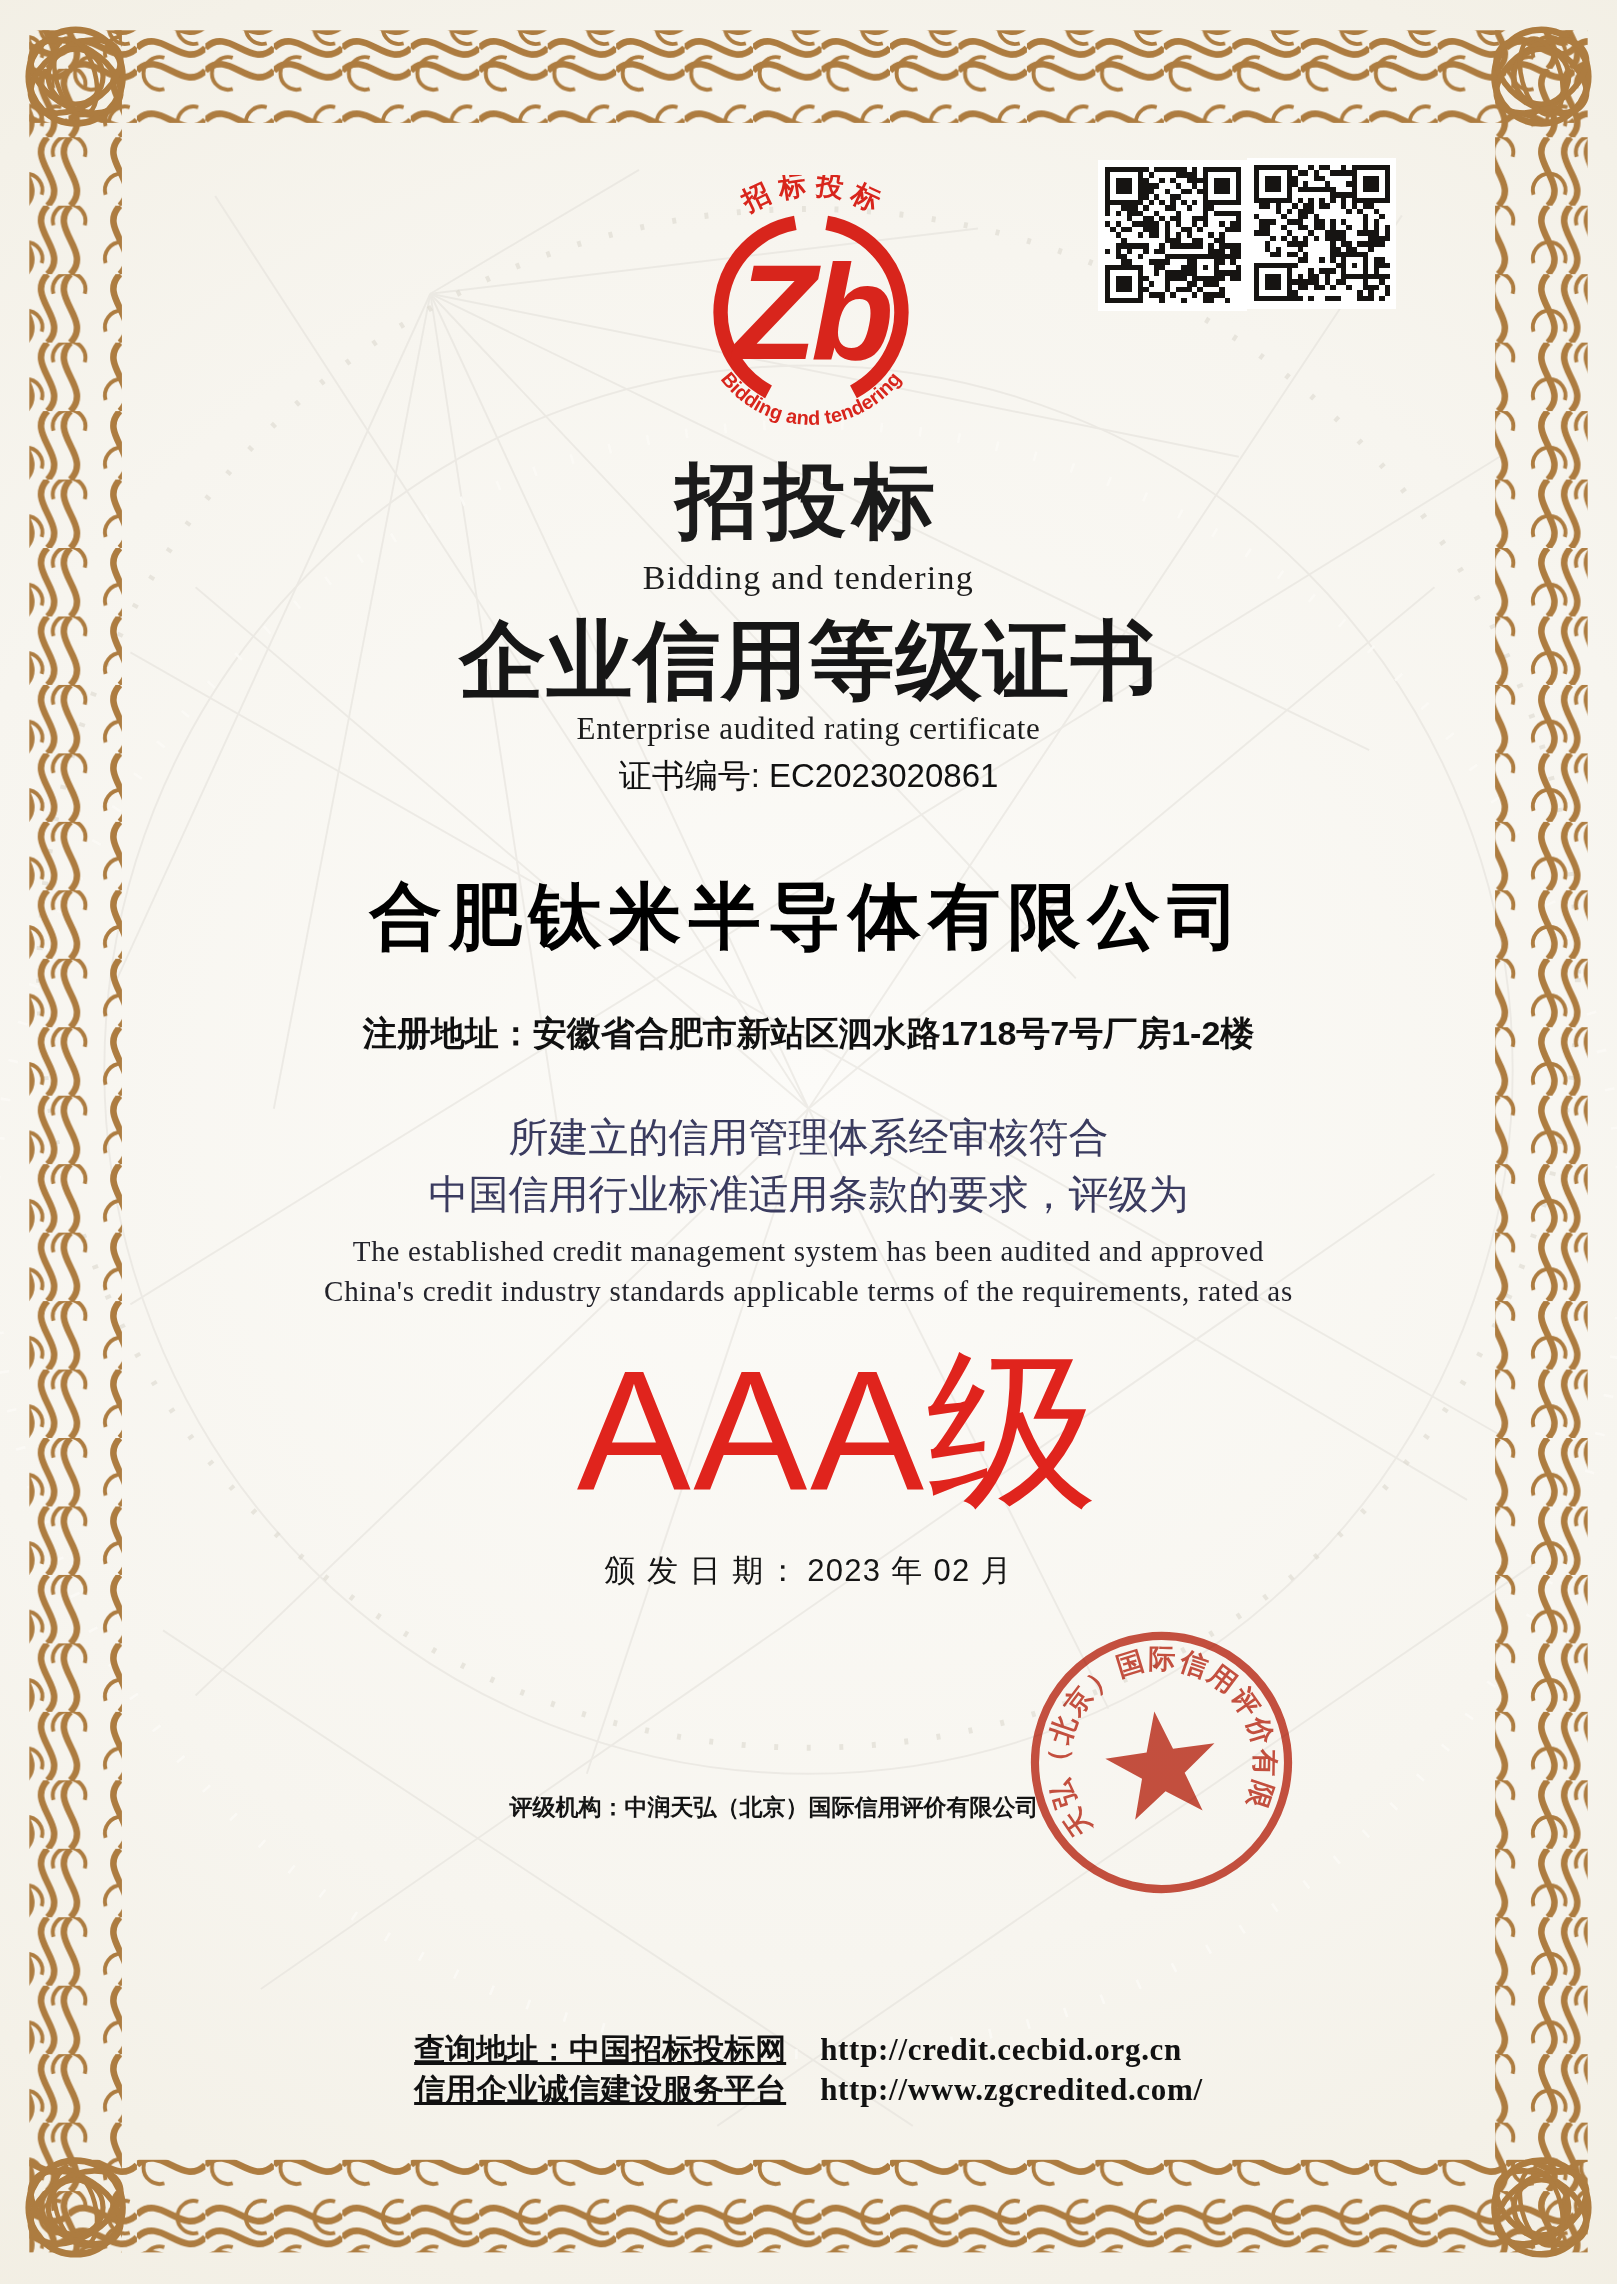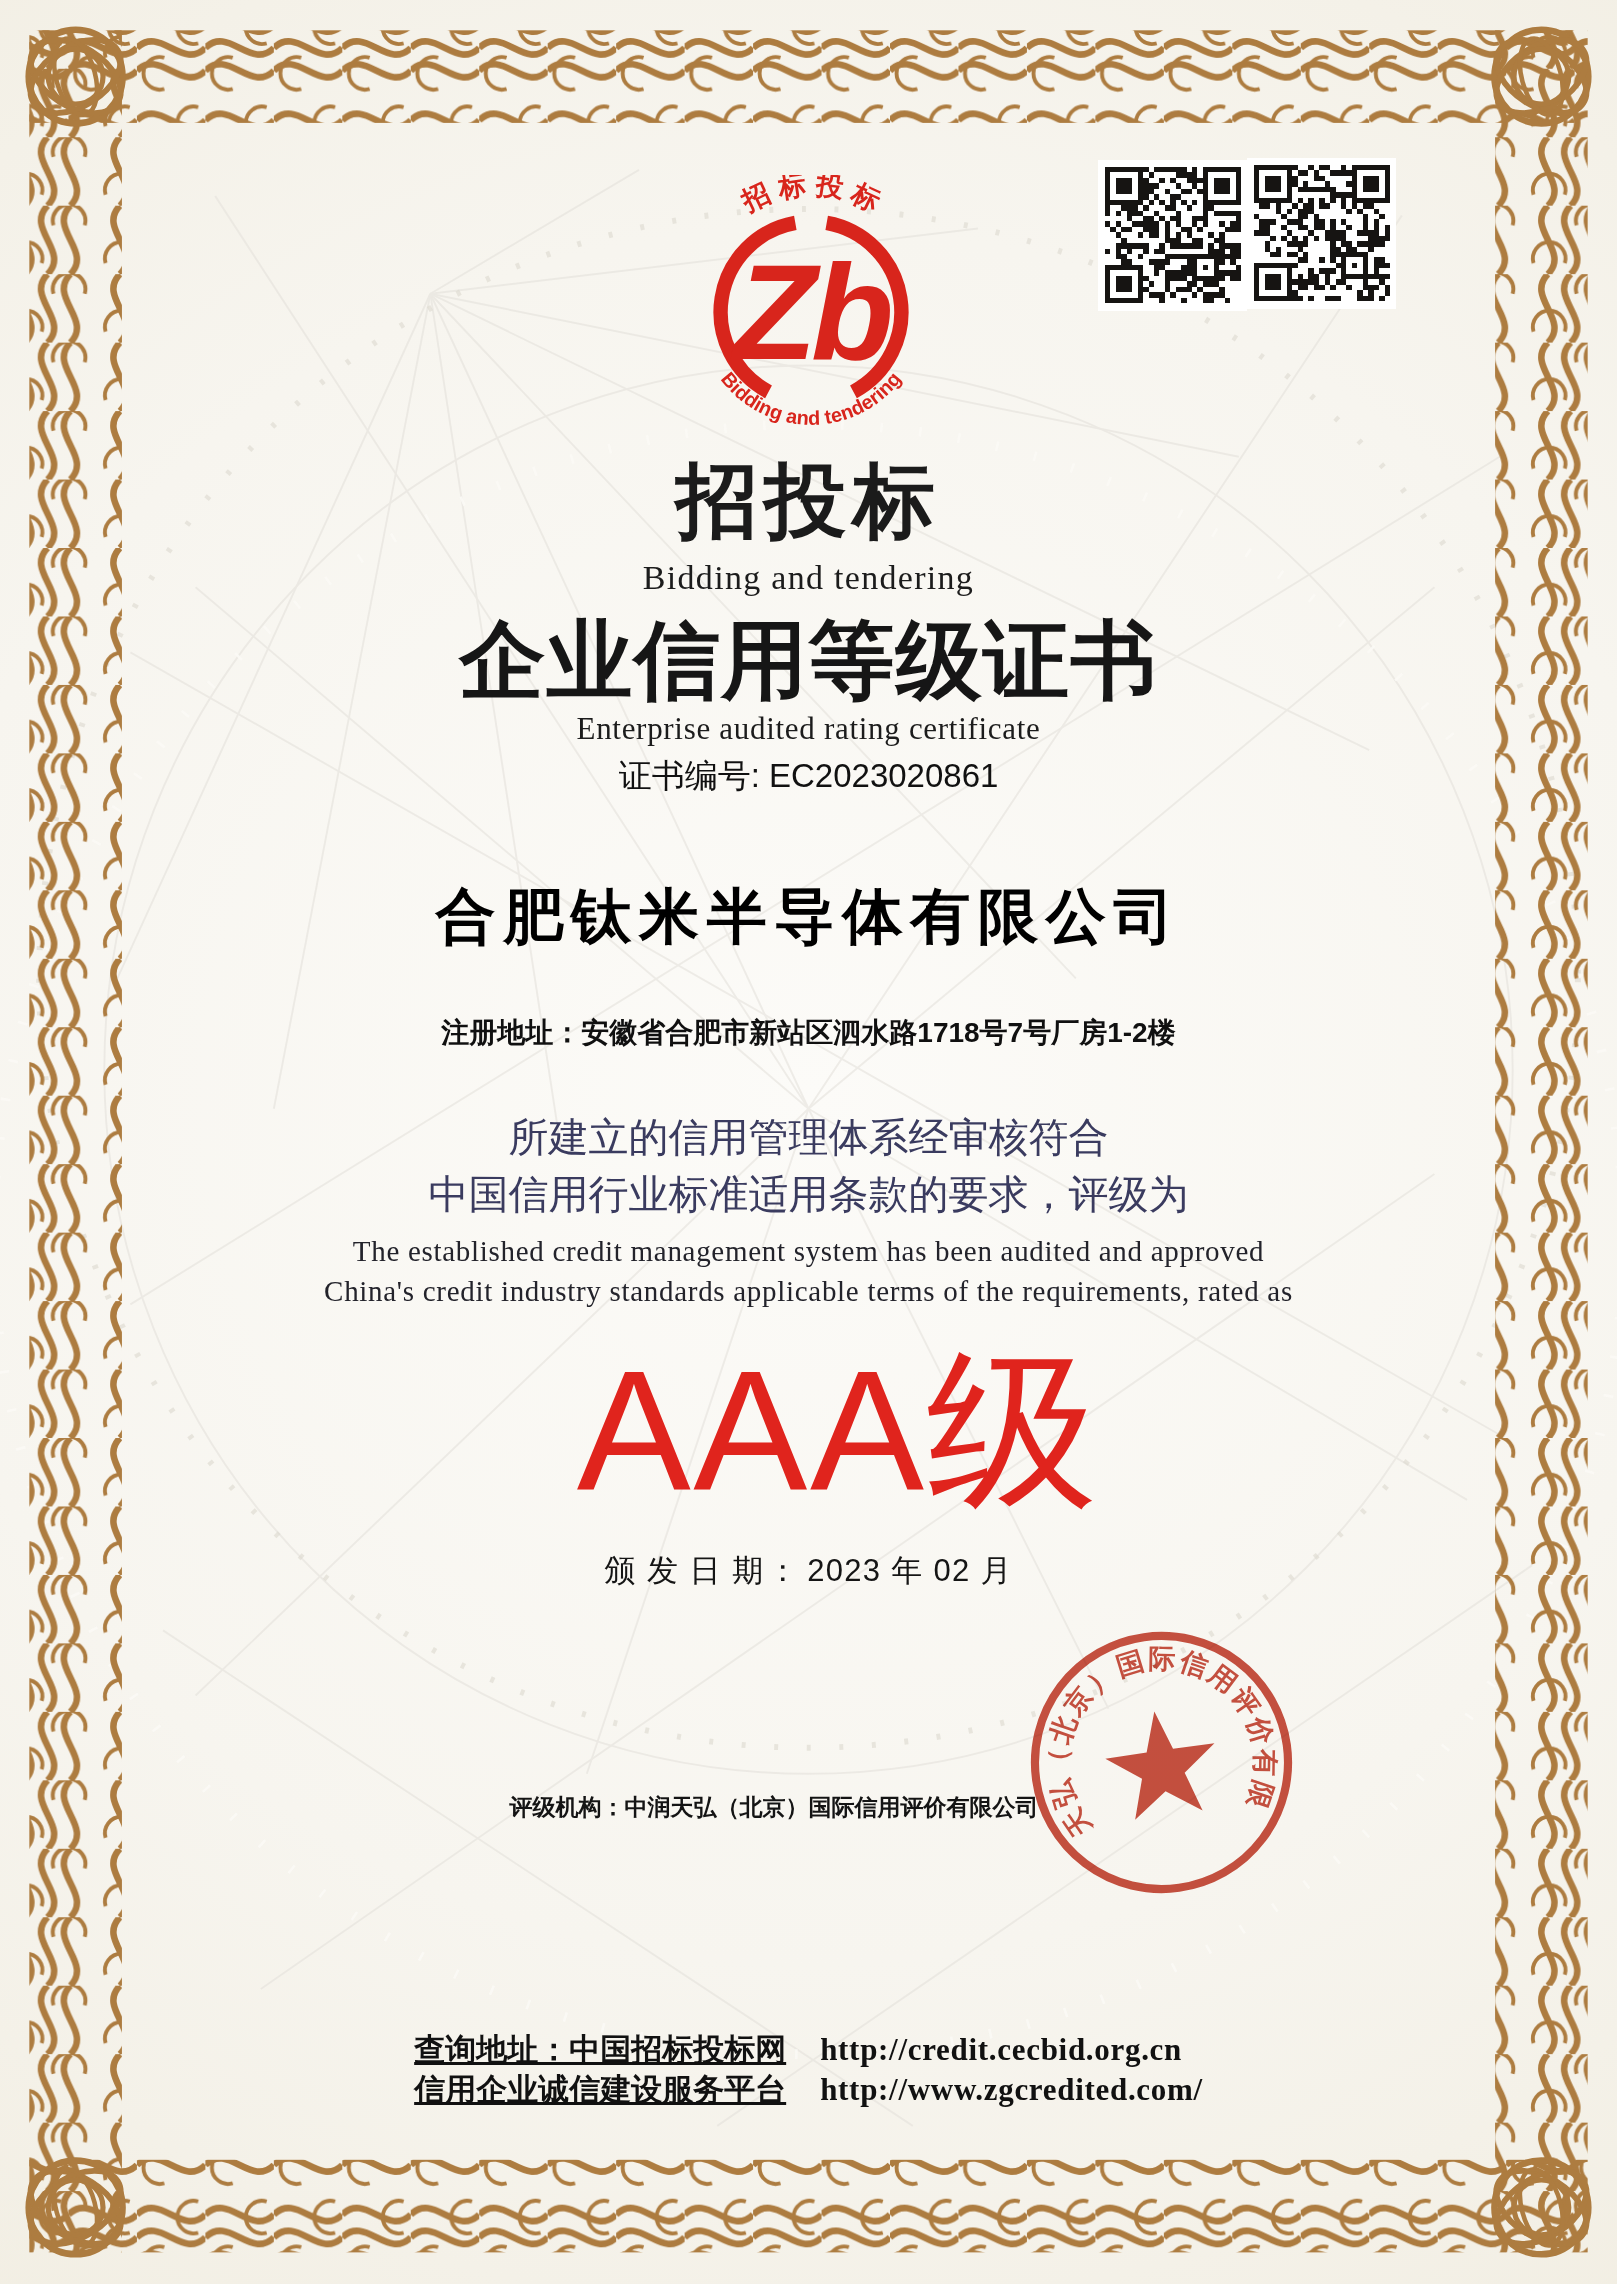--- a/index.html
+++ b/index.html
@@ -11,22 +11,22 @@
   svg.layer{position:absolute;left:0;top:0;}
   .row{position:absolute;left:0;width:100%;text-align:center;white-space:nowrap;}
   .serif{font-family:"Liberation Serif","DejaVu Serif",serif;}
   .sans{font-family:"Liberation Sans","DejaVu Sans",sans-serif;}
 
   #title-cn{top:450px;font-size:82px;font-weight:700;letter-spacing:6.5px;color:#1b1b1b;line-height:104px;}
   #title-en{top:558px;font-size:34px;color:#1c1c1c;letter-spacing:1.3px;line-height:39px;}
   #subtitle-cn{top:605px;font-size:86px;font-weight:700;letter-spacing:1.3px;color:#161616;line-height:112px;}
   #subtitle-en{top:710px;font-size:31px;color:#1c1c1c;letter-spacing:0.7px;line-height:37px;}
   #cert-no{top:755px;font-size:33px;font-weight:500;color:#111;line-height:42px;}
-  #company-name{top:856px;font-size:60px;font-weight:900;letter-spacing:7.8px;color:#000;line-height:121px;}
-  #address-row{top:1012px;font-size:28px;font-weight:700;color:#101010;line-height:42px;}
+  #company-name{top:856px;font-size:72px;font-weight:900;letter-spacing:7.8px;color:#000;line-height:121px;}
+  #address-row{top:1012px;font-size:34px;font-weight:700;color:#101010;line-height:42px;}
   .st-cn{font-size:40px;font-weight:500;color:#3a3b5f;line-height:56px;}
   #st-cn-1{top:1109px;} #st-cn-2{top:1166px;}
   .st-en{font-size:29px;color:#23232b;line-height:34px;letter-spacing:0.7px;}
   #st-en-1{top:1212px;margin-top:22px;} #st-en-2{top:1274px;}
   #rating-row{top:1332px;font-size:171px;font-weight:400;color:#e0241d;line-height:196px;letter-spacing:2.6px;margin-left:30px;}
   .date-row{font-size:31px;color:#151515;line-height:42px;}
   #issue-row{top:1550px;} #valid-row{top:1629px;}
   .date-label{display:inline-block;width:159px;text-align:justify;text-align-last:justify;font-weight:500;vertical-align:baseline;}
   .date-colon{font-weight:500;margin:0 9px 0 3.9px;}
   .date-value{font-weight:400;letter-spacing:1.3px;margin-top:20px;}

